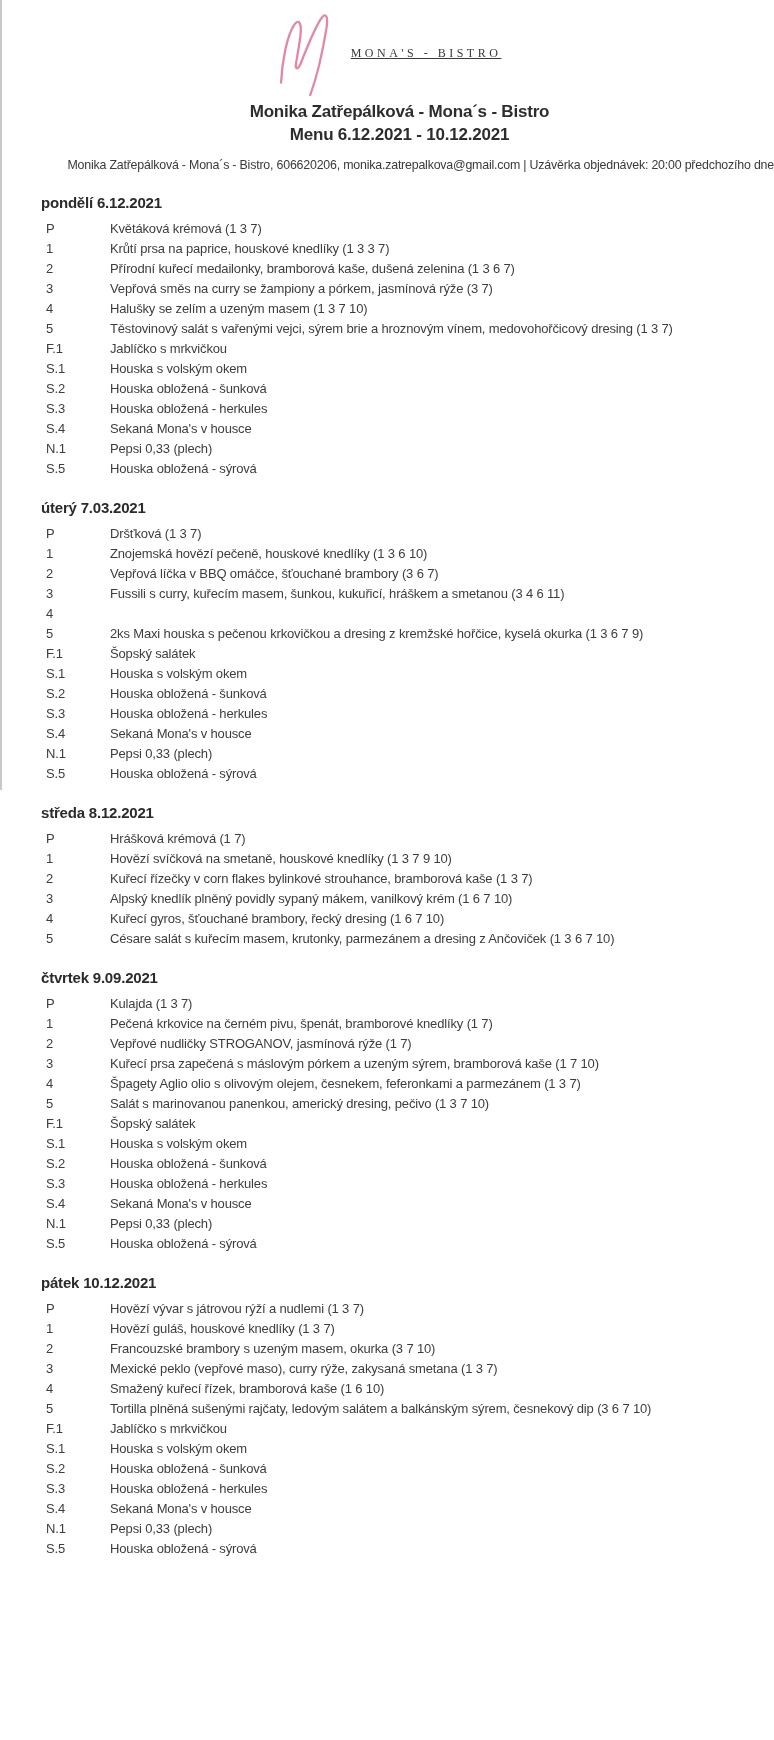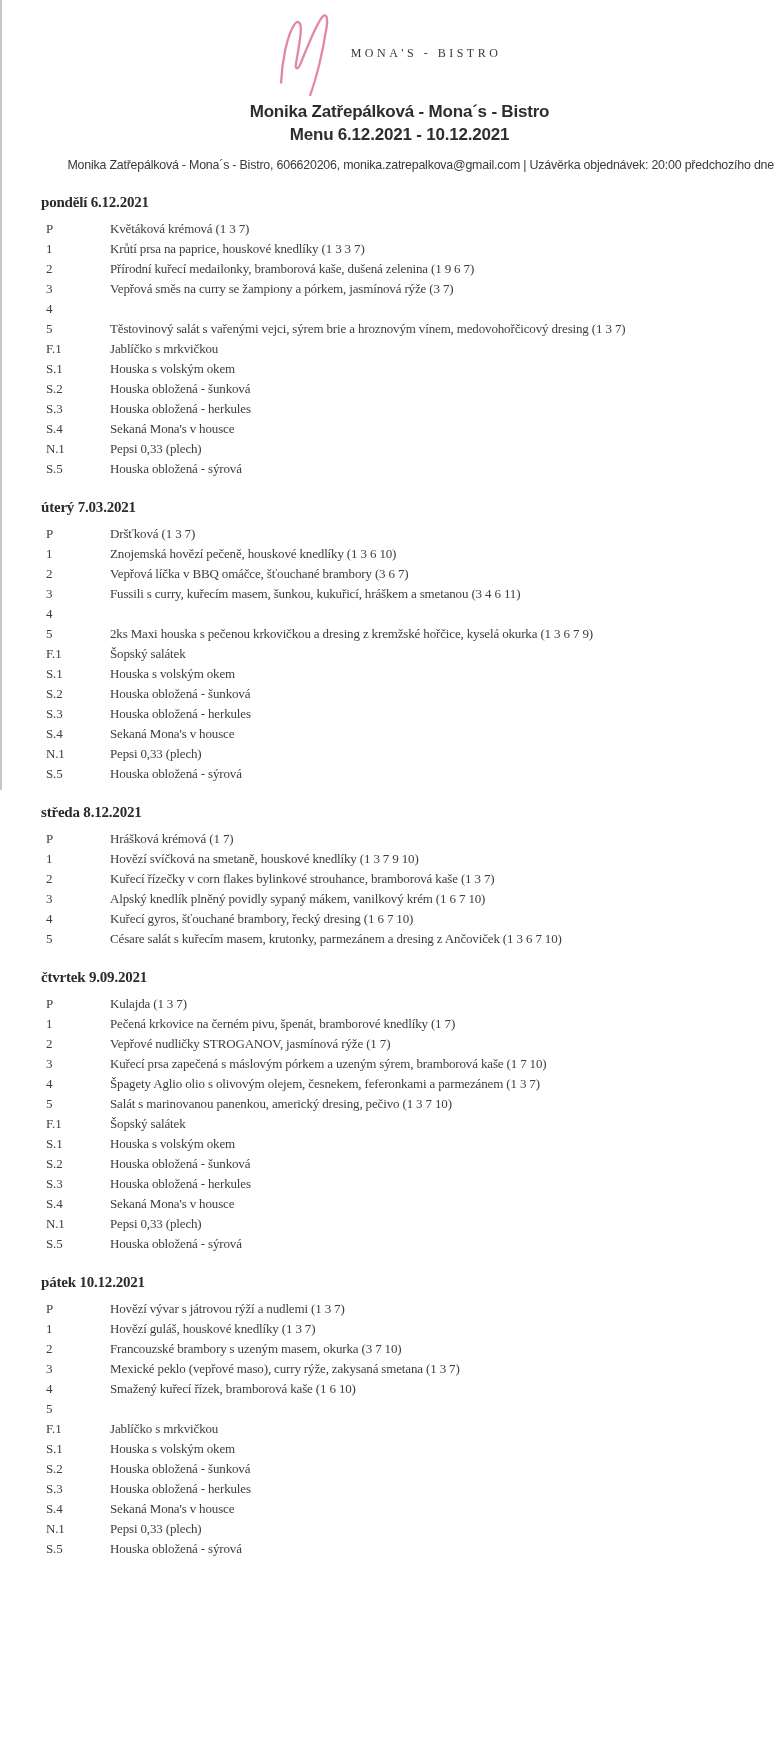--- a/index.html
+++ b/index.html
@@ -36,20 +36,21 @@
   .logo svg {
     display: block;
   }
   .brand {
     font-family: "Liberation Serif", serif;
     font-size: 12px;
     letter-spacing: 3.5px;
     color: #3a3a3a;
     margin-left: 16px;
     white-space: nowrap;
+    text-decoration: underline;
   }
   .page-title,
   .page-subtitle {
     margin: 0;
     text-align: center;
     font-size: 17px;
     font-weight: bold;
     color: #2d2d2d;
     line-height: 23px;
     letter-spacing: -0.2px;
@@ -62,21 +63,20 @@
     font-size: 12.4px;
     color: #3a3a3a;
     letter-spacing: -0.2px;
     white-space: nowrap;
   }
   main {
     padding-top: 2px;
   }
   .day {
     margin-bottom: 17px;
-    font-family: Liberation Serif, serif;
   }
   .day-heading {
     margin: 20px 0 8px 41px;
     font-size: 15px;
     font-weight: bold;
     color: #2b2b2b;
     letter-spacing: -0.2px;
   }
   .item-row {
     display: flex;
@@ -119,28 +119,29 @@
       <div class="item-row">
         <span class="item-code">P</span>
         <span class="item-text">Květáková krémová (1 3 7)</span>
       </div>
       <div class="item-row">
         <span class="item-code">1</span>
         <span class="item-text">Krůtí prsa na paprice, houskové knedlíky (1 3 3 7)</span>
       </div>
       <div class="item-row">
         <span class="item-code">2</span>
-        <span class="item-text">Přírodní kuřecí medailonky, bramborová kaše, dušená zelenina (1 9 6 7)</span>
+        <span class="item-text">Přírodní kuřecí medailonky, bramborová kaše, dušená zelenina (1 3 6 7)</span>
       </div>
       <div class="item-row">
         <span class="item-code">3</span>
         <span class="item-text">Vepřová směs na curry se žampiony a pórkem, jasmínová rýže (3 7)</span>
       </div>
       <div class="item-row">
         <span class="item-code">4</span>
+        <span class="item-text">Halušky se zelím a uzeným masem (1 3 7 10)</span>
       </div>
       <div class="item-row">
         <span class="item-code">5</span>
         <span class="item-text">Těstovinový salát s vařenými vejci, sýrem brie a hroznovým vínem, medovohořčicový dresing (1 3 7)</span>
       </div>
       <div class="item-row">
         <span class="item-code">F.1</span>
         <span class="item-text">Jablíčko s mrkvičkou</span>
       </div>
       <div class="item-row">
@@ -321,20 +322,21 @@
       <div class="item-row">
         <span class="item-code">3</span>
         <span class="item-text">Mexické peklo (vepřové maso), curry rýže, zakysaná smetana (1 3 7)</span>
       </div>
       <div class="item-row">
         <span class="item-code">4</span>
         <span class="item-text">Smažený kuřecí řízek, bramborová kaše (1 6 10)</span>
       </div>
       <div class="item-row">
         <span class="item-code">5</span>
+        <span class="item-text">Tortilla plněná sušenými rajčaty, ledovým salátem a balkánským sýrem, česnekový dip (3 6 7 10)</span>
       </div>
       <div class="item-row">
         <span class="item-code">F.1</span>
         <span class="item-text">Jablíčko s mrkvičkou</span>
       </div>
       <div class="item-row">
         <span class="item-code">S.1</span>
         <span class="item-text">Houska s volským okem</span>
       </div>
       <div class="item-row">

